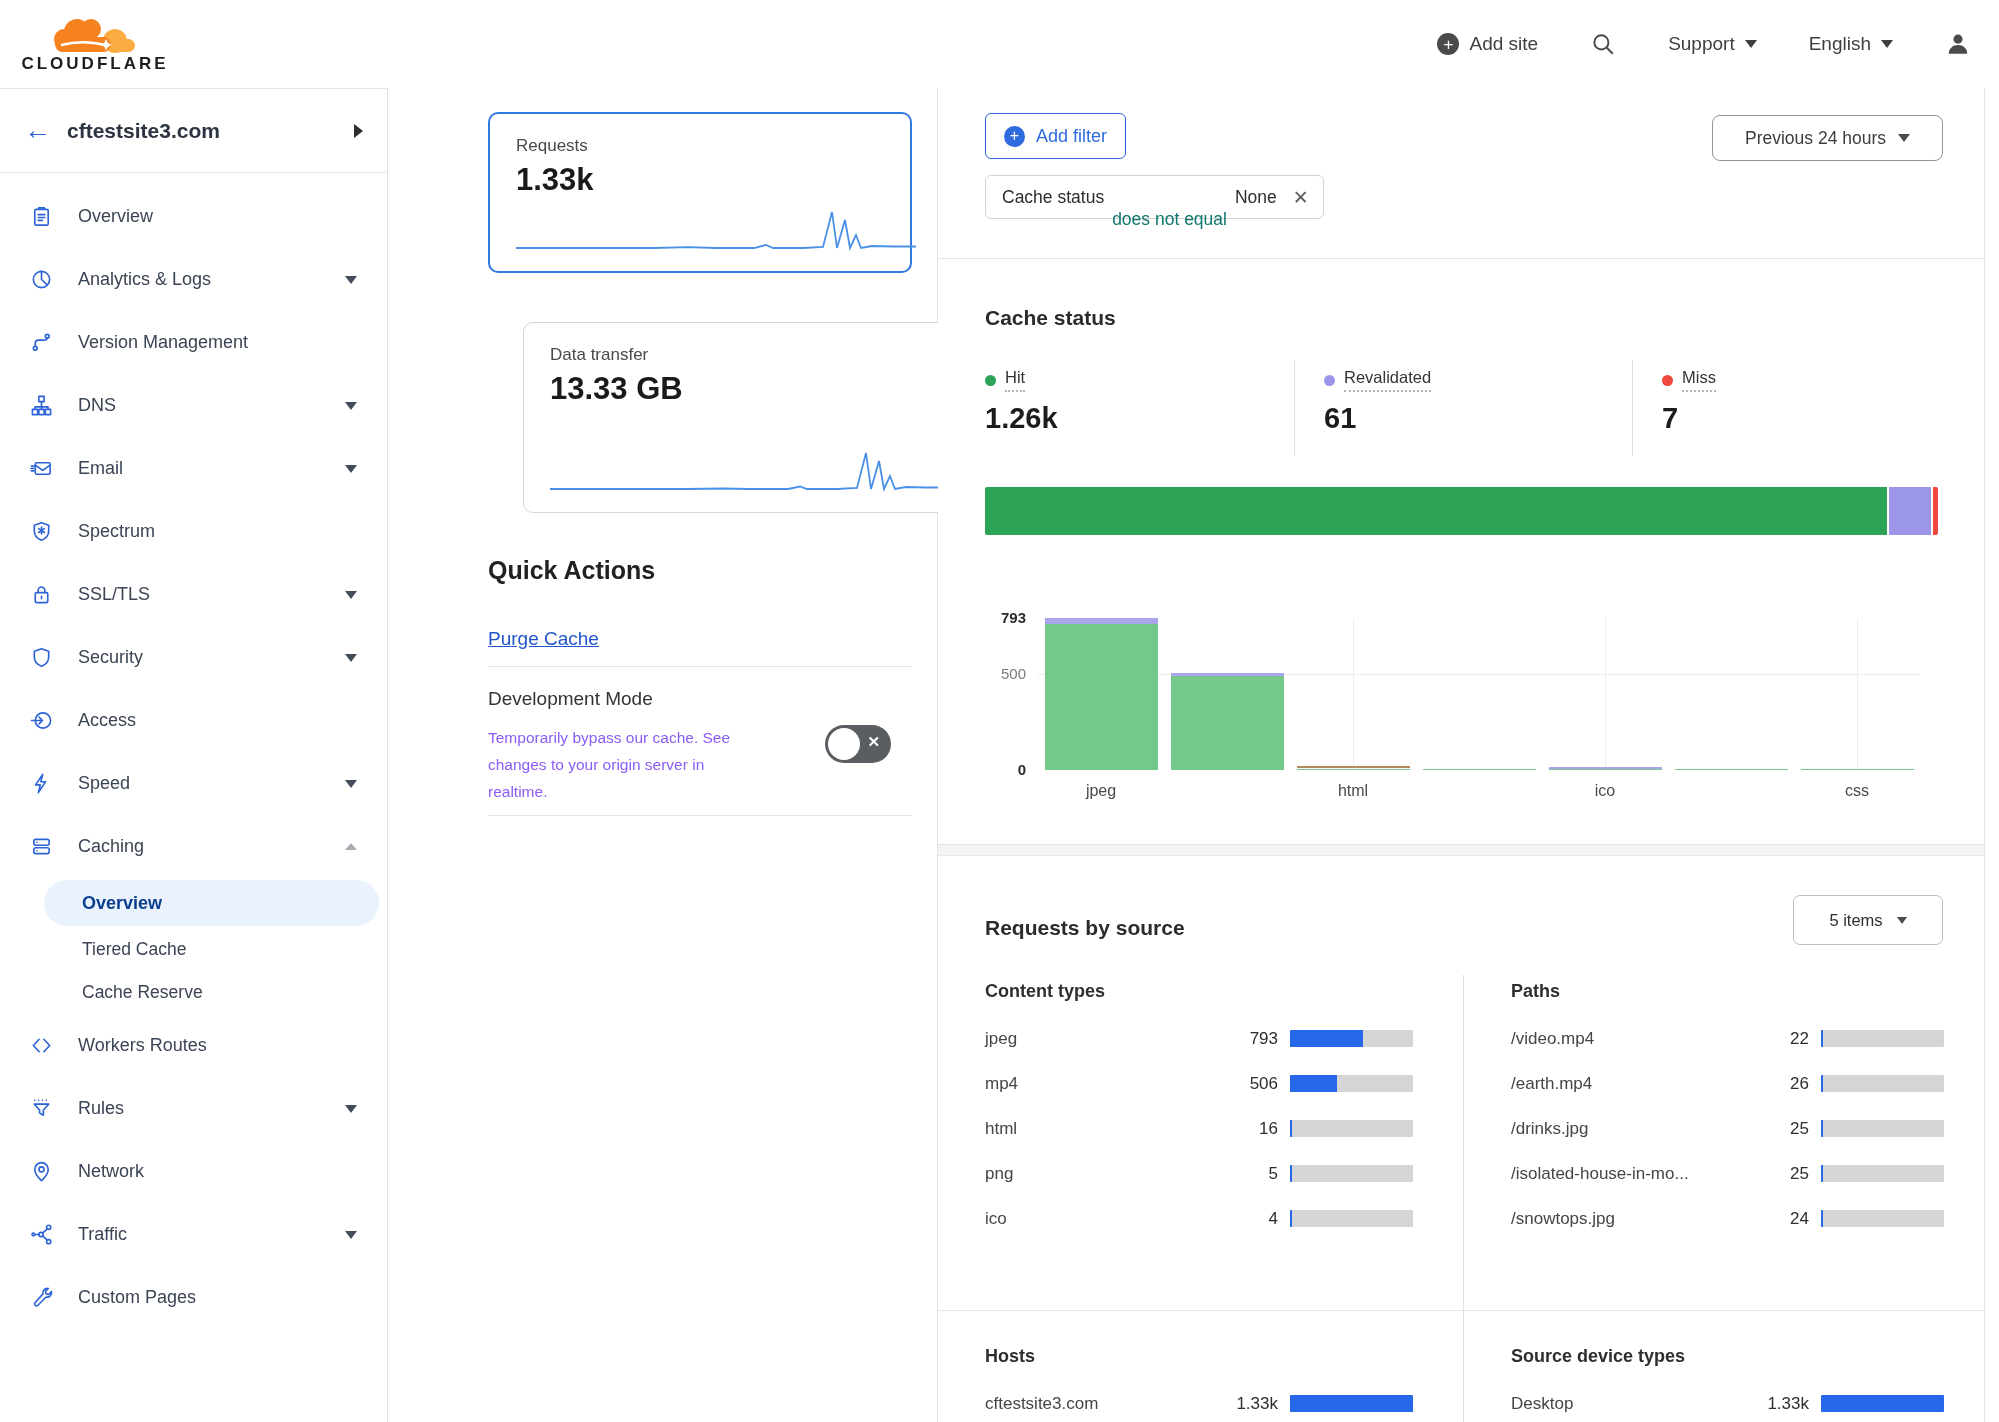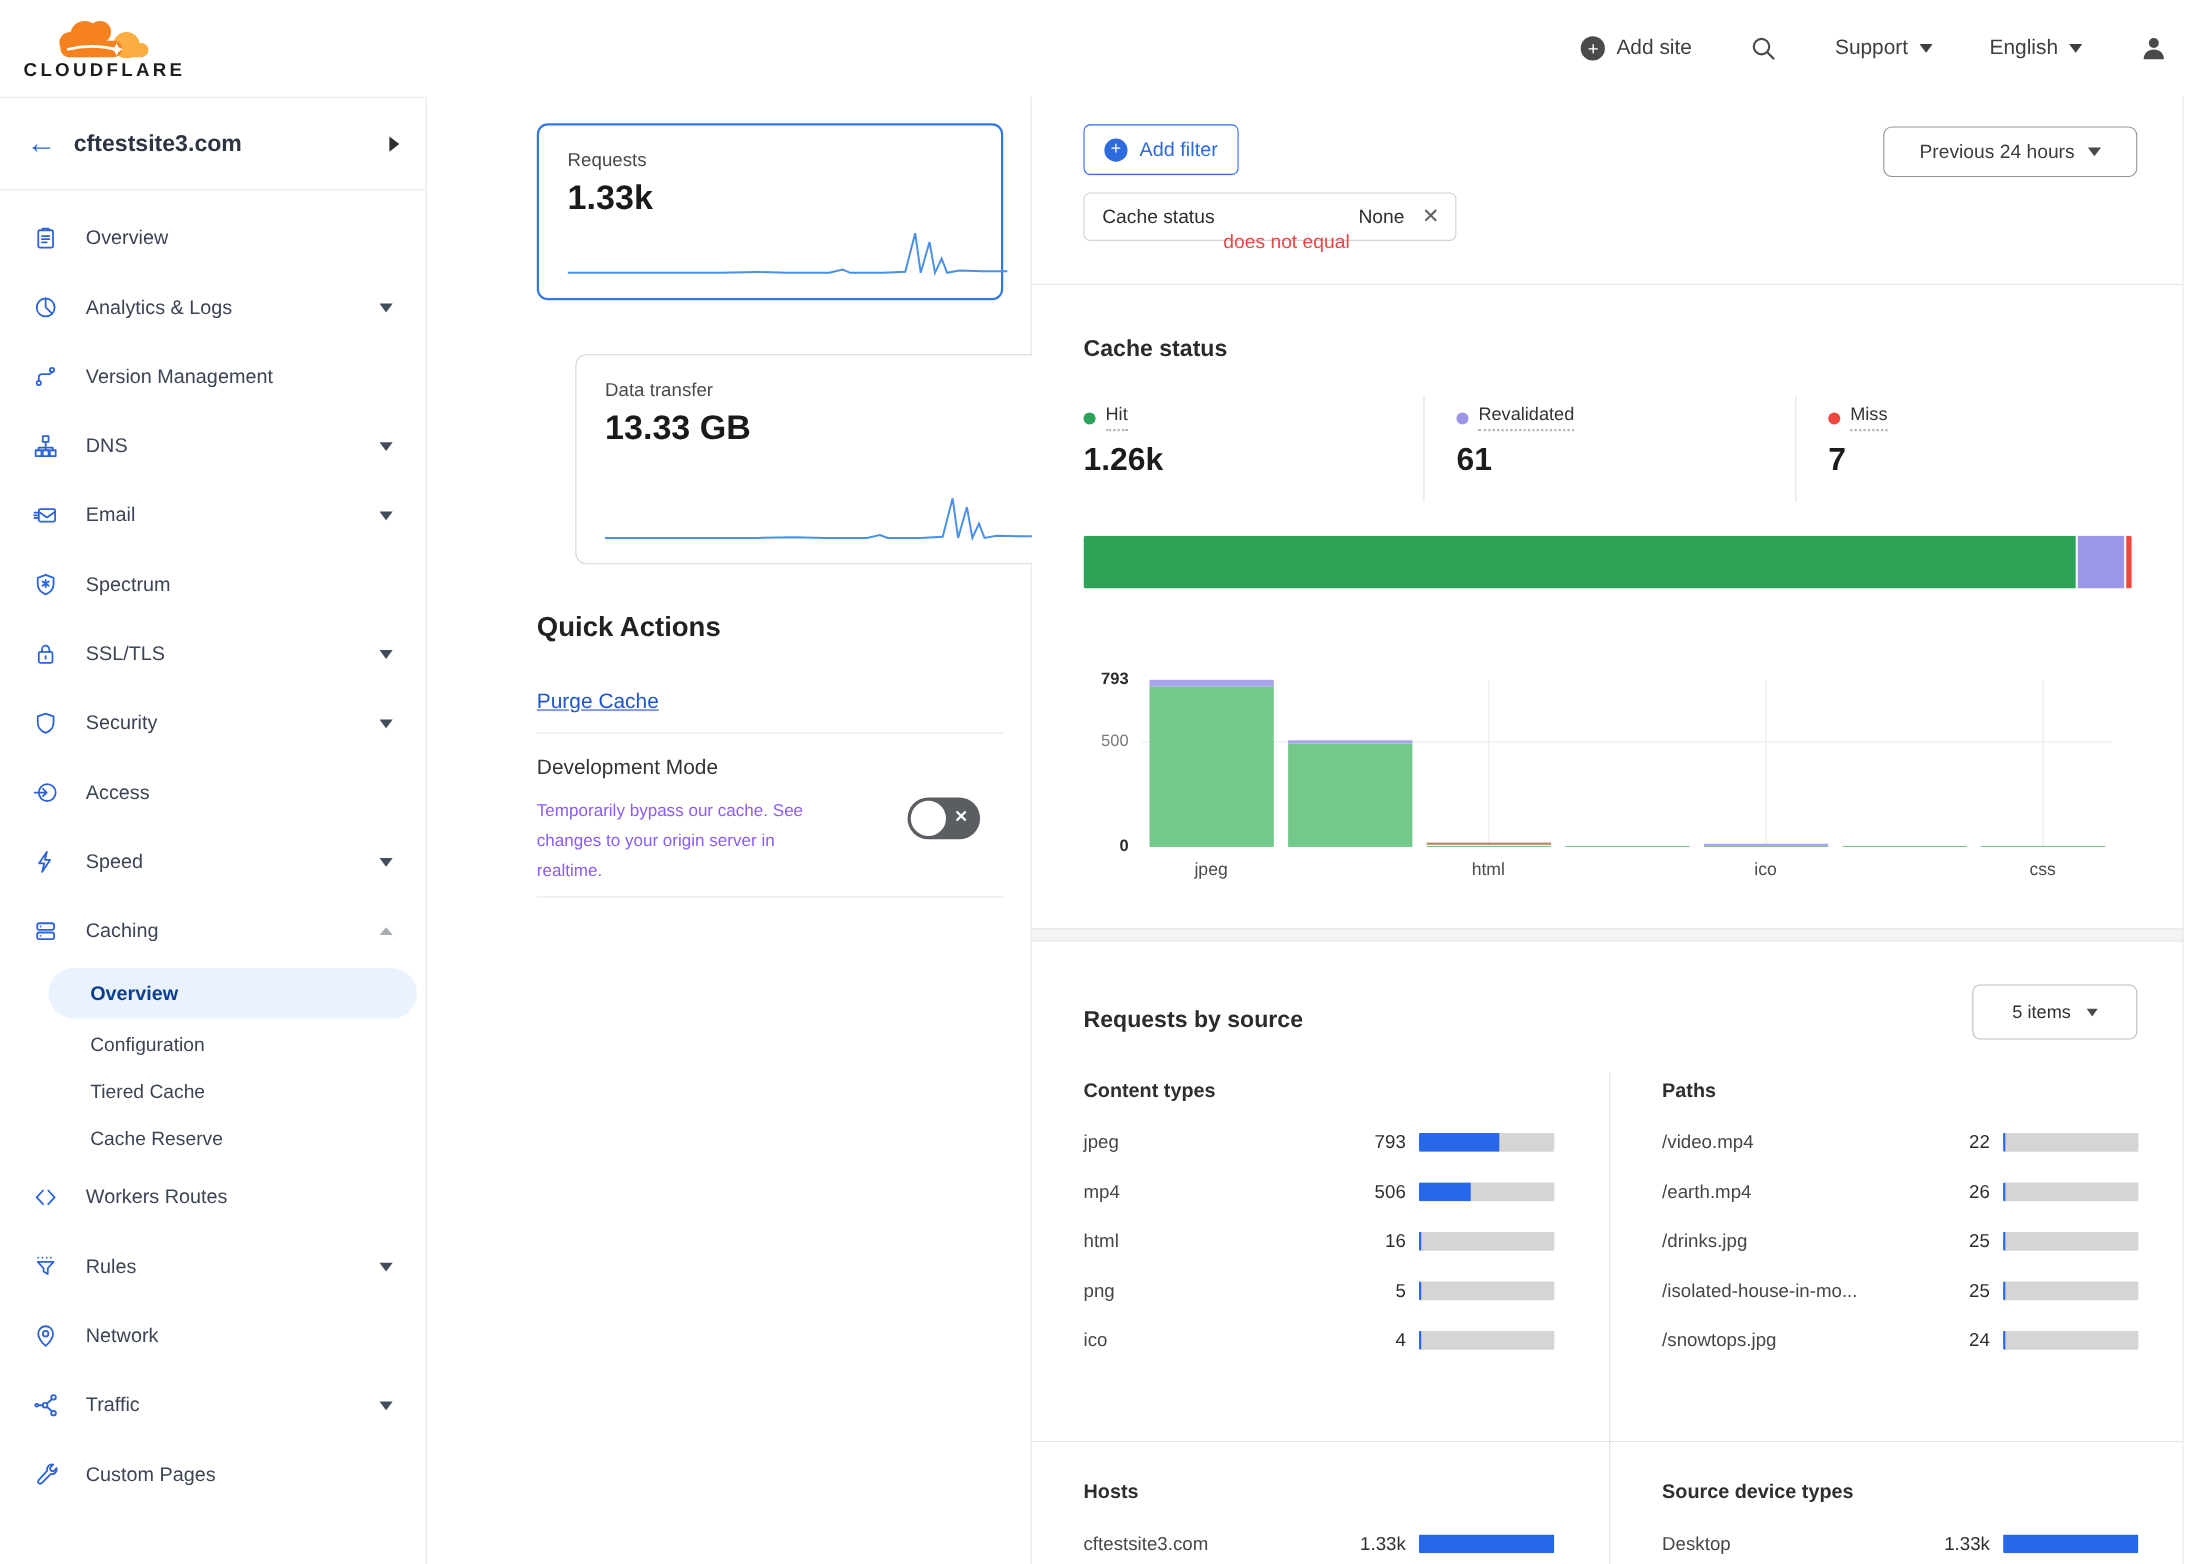--- a/index.html
+++ b/index.html
@@ -63,21 +63,21 @@
   .page-edge { position:absolute; left:1984px; top:88px; width:1px; height:1334px; background:#e6e6e6; }
   .hline { position:absolute; height:1px; background:#e4e4e4; }
   .vline { position:absolute; width:1px; background:#e0e0e0; }
   .addfilter-btn { position:absolute; left:47px; top:25px; height:46px; padding:0 18px;
     border:1.5px solid #2e6bde; border-radius:6px; display:flex; align-items:center; gap:11px;
     color:#2e6bde; font-size:18px; cursor:pointer; background:#fff; }
   .addfilter-btn .plus-circle { background:#2e6bde; width:21px; height:21px; font-size:16px; }
   .chip { position:absolute; left:47px; top:87px; height:44px; padding:0 14px 0 16px;
     border:1px solid #d2d2d2; border-radius:6px; display:flex; align-items:center; gap:8px;
     font-size:17.5px; background:#fff; }
-  .chip .f { color:#2d2d2d; } .chip .op { color:#ef4444;margin-top:45px; } .chip .v { color:#2d2d2d; }
+  .chip .f { color:#2d2d2d; } .chip .op { color:#0f766e;margin-top:45px; } .chip .v { color:#2d2d2d; }
   .chip .x { margin-left:8px; color:#5f5f5f; font-size:19px; cursor:pointer; }
   .time-dd { position:absolute; left:774px; top:27px; width:231px; height:46px; border:1px solid #909498;
     border-radius:8px; display:flex; align-items:center; justify-content:center; gap:12px;
     font-size:17.5px; color:#3c3c3c; cursor:pointer; background:#fff; }
   .time-dd .cdown { border-top-color:#4a4a4a; }
   .sec-title { position:absolute; left:47px; font-size:21px; font-weight:700; color:#2b2b2b; }
   .leg-block { position:absolute; top:280px; }
   .leg-row { display:flex; align-items:center; cursor:pointer; }
   .leg-dot { width:11px; height:11px; border-radius:50%; margin-right:9px; }
   .leg-label { font-size:16.5px; color:#343434; border-bottom:2px dotted #b5b5b5; padding-bottom:3px; }
@@ -268,23 +268,20 @@
             <path d="M7.2 7.6h.01M7.2 16.4h.01"></path>
           </svg>
         </span>
         <span class="nlabel">Caching</span>
         <span class="nav-caret up"></span>
       </div>
       <div class="nav-sub selected">
         <span>Overview</span>
       </div>
       <div class="nav-sub">
-        <span>Configuration</span>
-      </div>
-      <div class="nav-sub">
         <span>Tiered Cache</span>
       </div>
       <div class="nav-sub">
         <span>Cache Reserve</span>
       </div>
       <div class="nav-main">
         <span class="nicon">
           <svg width="23" height="23" viewBox="0 0 24 24" fill="none" stroke="#2c63d6" stroke-width="1.7" stroke-linecap="round" stroke-linejoin="round">
             <path d="M9.5 5.5L3.5 12l6 6.5"></path>
             <path d="M14.5 5.5l6 6.5-6 6.5"></path>

